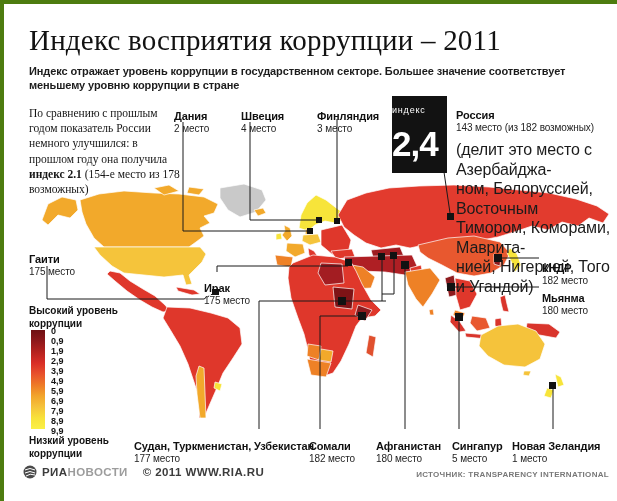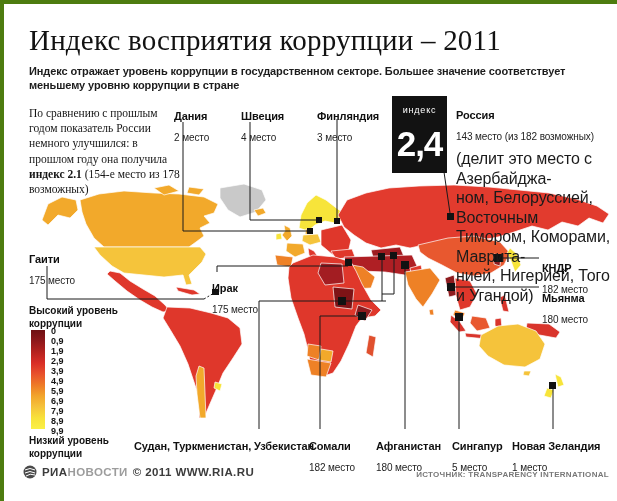--- a/index.html
+++ b/index.html
@@ -18,42 +18,42 @@
     left:25px;top:61px;width:548px;font-size:11px;font-weight:700;
     line-height:1.25;color:#1c1c1c;letter-spacing:-.1px;
   }
   .note{
     left:25px;top:94px;width:153px;
     font-family:"Liberation Serif","DejaVu Serif",serif;
     font-size:11.5px;line-height:1.32;color:#161616;margin-top:8px;
   }
   .callout{line-height:1.1;letter-spacing:-.1px;}
   .callout .cname{font-size:11px;font-weight:700;color:#101010;margin-top:12px;}
-  .callout .crank{font-size:10px;color:#242424;margin-top:10px;}
+  .callout .crank{font-size:10px;color:#242424;margin-top:1px;}
   .idxbox{
     left:388px;top:92px;width:55px;height:77px;background:#121212;
-    display:flex;flex-direction:column;align-items:center;
+    display:flex;flex-direction:column;align-items:flex-start;
   }
   .idxbox .ilabel{color:#fff;font-size:9px;letter-spacing:.8px;margin-top:9px;}
   .idxbox .ivalue{color:#fff;font-size:35px;font-weight:700;letter-spacing:-1px;margin-top:9px;}
   .ruscallout{left:452px;top:93px;width:164px;}
   .ruscallout .cnote{font-size:16px;line-height:1.22;color:#1b1b1b;margin-top:7px;white-space:pre-line;}
   .legend-title{font-size:10px;font-weight:700;line-height:1.25;white-space:pre-line;color:#131313;}
   .legend-bar{
     left:27px;top:326px;width:14px;height:99px;
     background:linear-gradient(to bottom,#6e1013,#8e181b,#b5221f,#d92e27,#e8512c,#ee7a27,#f2a52b,#f5c33b,#f8e23a,#faf046);
   }
   .legend-ticks{
     left:47px;top:322px;height:106px;display:flex;flex-direction:column;
     justify-content:space-between;font-size:9px;font-weight:700;color:#141414;
   }
   .footer-left{left:19px;top:461px;display:flex;align-items:center;gap:5px;}
   .brand{font-size:11.5px;font-weight:700;letter-spacing:.4px;color:#3c3c3c;}
   .brand .lite{color:#9c9c9c;text-align:center;}
-  .brand .cop{color:#3c3c3c;margin-left:5px;}
+  .brand .cop{color:#3c3c3c;margin-left:15px;}
   .source{right:18px;top:466px;font-size:8px;font-weight:700;color:#787878;letter-spacing:.3px;}
 </style>
 </head>
 <body>
 
 <div class="stage">
 
   <svg class="abs" style="left:0;top:0" width="615" height="499" viewBox="0 0 615 499">
     <g stroke="#ffffff" stroke-width="0.7" stroke-linejoin="round">
 
@@ -184,35 +184,36 @@
   </div>
   <div class="abs callout" style="left:313px;top:94px">
     <div class="cname">Финляндия</div>
     <div class="crank">3 место</div>
   </div>
 
   <div class="abs callout" style="left:25px;top:237px">
     <div class="cname">Гаити</div>
     <div class="crank">175 место</div>
   </div>
-  <div class="abs callout" style="left:208px;top:266px">
+  <div class="abs callout" style="left:200px;top:266px">
     <div class="cname">Ирак</div>
     <div class="crank">175 место</div>
   </div>
   <div class="abs callout" style="left:538px;top:246px">
     <div class="cname">КНДР</div>
     <div class="crank">182 место</div>
   </div>
   <div class="abs callout" style="left:538px;top:276px">
     <div class="cname">Мьянма</div>
     <div class="crank">180 место</div>
   </div>
 
   <div class="abs callout" style="left:130px;top:424px">
     <div class="cname">Судан, Туркменистан, Узбекистан</div>
+    <div class="crank">177 место</div>
   </div>
   <div class="abs callout" style="left:305px;top:424px">
     <div class="cname">Сомали</div>
     <div class="crank">182 место</div>
   </div>
   <div class="abs callout" style="left:372px;top:424px">
     <div class="cname">Афганистан</div>
     <div class="crank">180 место</div>
   </div>
   <div class="abs callout" style="left:448px;top:424px">

